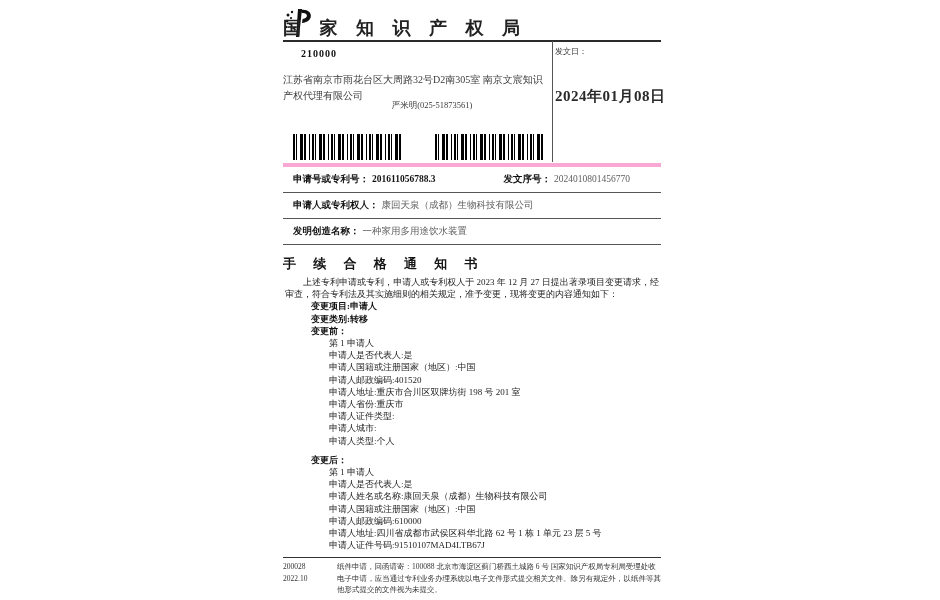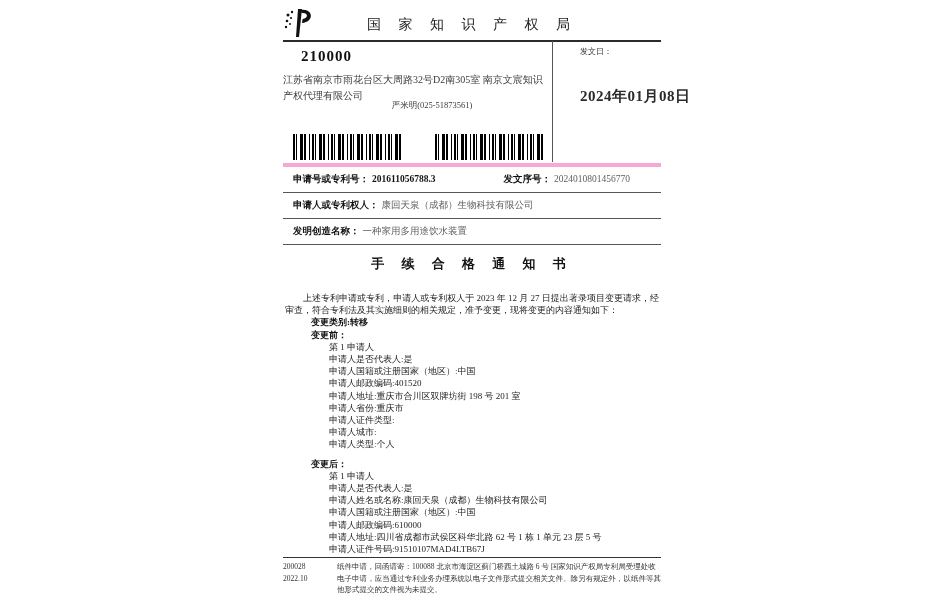--- a/index.html
+++ b/index.html
@@ -8,31 +8,31 @@
     font-family:"Liberation Serif","DejaVu Serif",serif;color:#1c1c1c;
     -webkit-font-smoothing:antialiased;
   }
   .doc{position:absolute;left:283px;top:0;width:378px;height:600px;}
 
   
   .top{position:relative;height:163px;}
   .hdr-rule{position:absolute;left:0;top:40px;width:100%;height:2px;background:#2b2b2b;}
   .logo{position:absolute;left:0;top:8px;width:38px;height:30px;}
   .agency{
-    position:absolute;left:0;top:16px;width:100%;text-align:center;
-    font-size:14px;font-weight:normal;letter-spacing:7px;color:#222;
+    position:absolute;left:0;top:16px;width:100%;text-align:left;
+    font-size:18px;font-weight:bold;letter-spacing:7px;color:#222;
   }
   .issue-box{
     position:absolute;left:269px;top:41px;width:109px;height:121px;
-    border-left:1px solid #555;box-sizing:border-box;padding:5px 0 0 27px;
+    border-left:1px solid #555;box-sizing:border-box;padding:5px 0 0 2px;
   }
   .issue-label{font-size:8px;color:#333;}
   .issue-date{margin-top:30px;font-size:15px;font-weight:600;color:#2a2a2a;letter-spacing:0.5px;white-space:nowrap;}
 
-  .postal{position:absolute;left:18px;top:48px;font-size:15px;font-weight:bold;letter-spacing:1px;color:#111;}
+  .postal{position:absolute;left:18px;top:48px;font-size:10px;font-weight:bold;letter-spacing:1px;color:#111;}
   .addr{
     position:absolute;left:0;top:72px;width:268px;text-align:left;
     font-size:10px;line-height:1.55;color:#3a3a3a;
   }
   .contact{position:absolute;left:15px;top:100px;width:268px;text-align:center;font-size:8.5px;color:#3a3a3a;}
 
   .barcodes{position:absolute;left:10px;top:134px;display:flex;gap:34px;}
   .barcode{
     width:108px;height:26px;
     background-image:repeating-linear-gradient(90deg,
@@ -48,22 +48,22 @@
     display:flex;align-items:baseline;
   }
   .frow .lbl{font-weight:bold;color:#111;}
   .frow .val{margin-left:3px;}
   .val.strong{font-weight:bold;color:#111;}
   .val.light{color:#5d5d5d;}
   .frow .right{margin-left:68px;display:flex;align-items:baseline;}
 
   
   .notice-title{
-    text-align:center;font-size:13px;font-weight:bold;letter-spacing:7px;
-    margin:10px 0 19px 0;color:#151515;
+    text-align:left;font-size:13px;font-weight:bold;letter-spacing:7px;
+    margin:10px 0 3px 0;color:#151515;
   }
   .body-text{font-size:9px;line-height:12.2px;color:#242424;}
   .intro{margin:0 2px;text-indent:2em;text-align:justify;}
   .bold-line{margin-left:28px;font-weight:bold;color:#111;}
   .item{margin-left:46px;}
   .gap{height:7px;}
 
   
   .footer{
     position:absolute;left:0;bottom:5px;width:100%;
@@ -123,20 +123,21 @@
     <div class="frow">
       <span class="lbl">发明创造名称：</span>
       <span class="val light">一种家用多用途饮水装置</span>
     </div>
   </div>
 
   <div class="notice-title">手 续 合 格 通 知 书</div>
 
   <div class="body-text">
     <p class="intro">上述专利申请或专利，申请人或专利权人于 2023 年 12 月 27 日提出著录项目变更请求，经审查，符合专利法及其实施细则的相关规定，准予变更，现将变更的内容通知如下：</p>
+    <div class="bold-line">变更项目:申请人</div>
     <div class="bold-line">变更类别:转移</div>
     <div class="bold-line">变更前：</div>
     <div class="item">第 1 申请人</div>
     <div class="item">申请人是否代表人:是</div>
     <div class="item">申请人国籍或注册国家（地区）:中国</div>
     <div class="item">申请人邮政编码:401520</div>
     <div class="item">申请人地址:重庆市合川区双牌坊街 198 号 201 室</div>
     <div class="item">申请人省份:重庆市</div>
     <div class="item">申请人证件类型:</div>
     <div class="item">申请人城市:</div>

